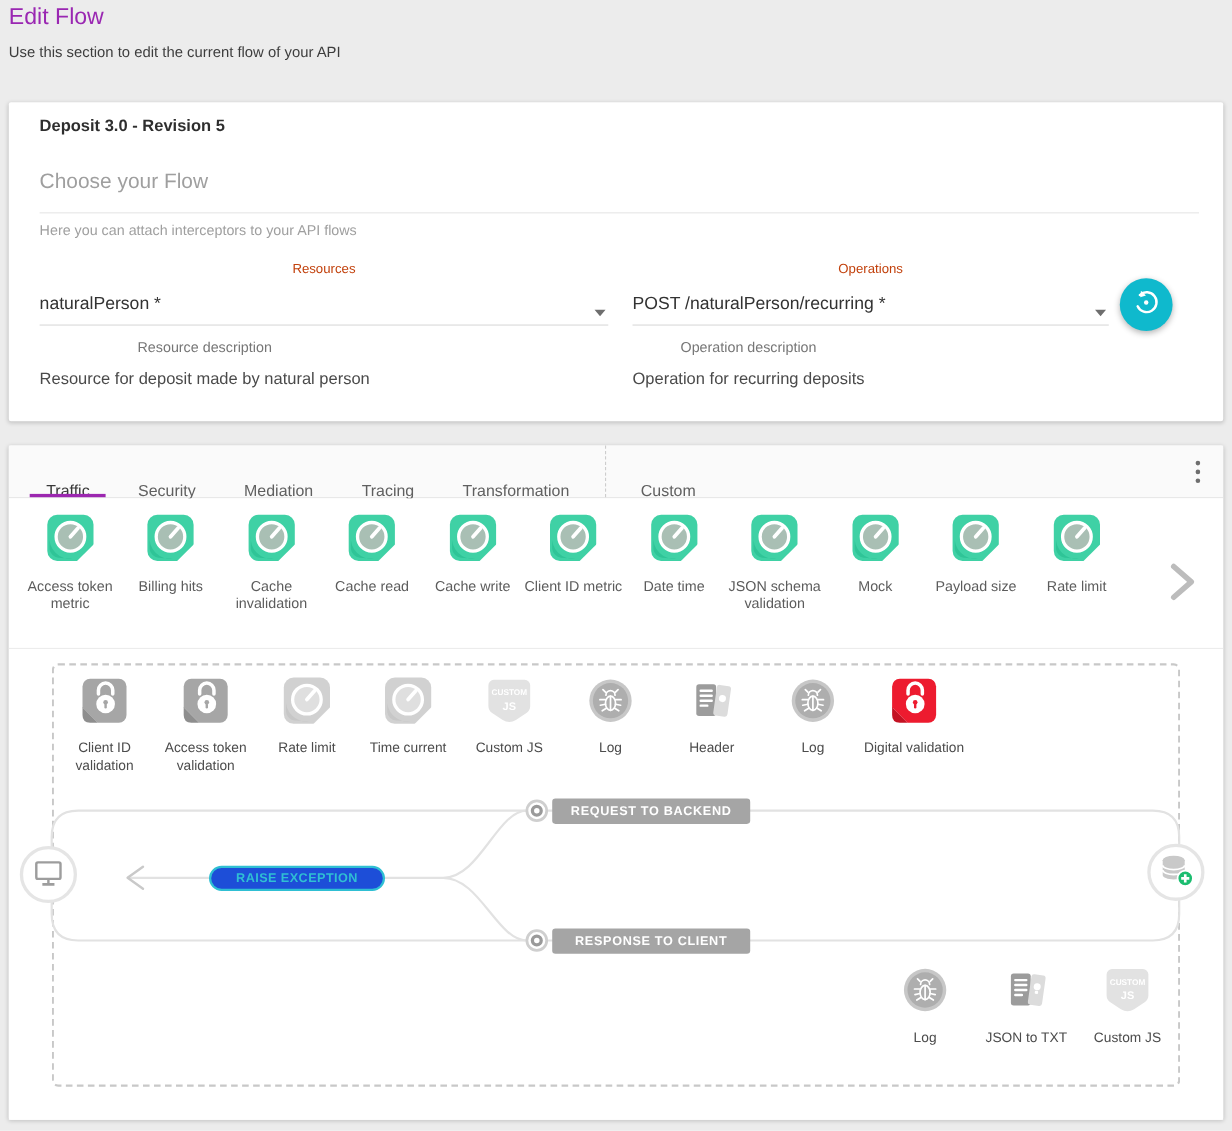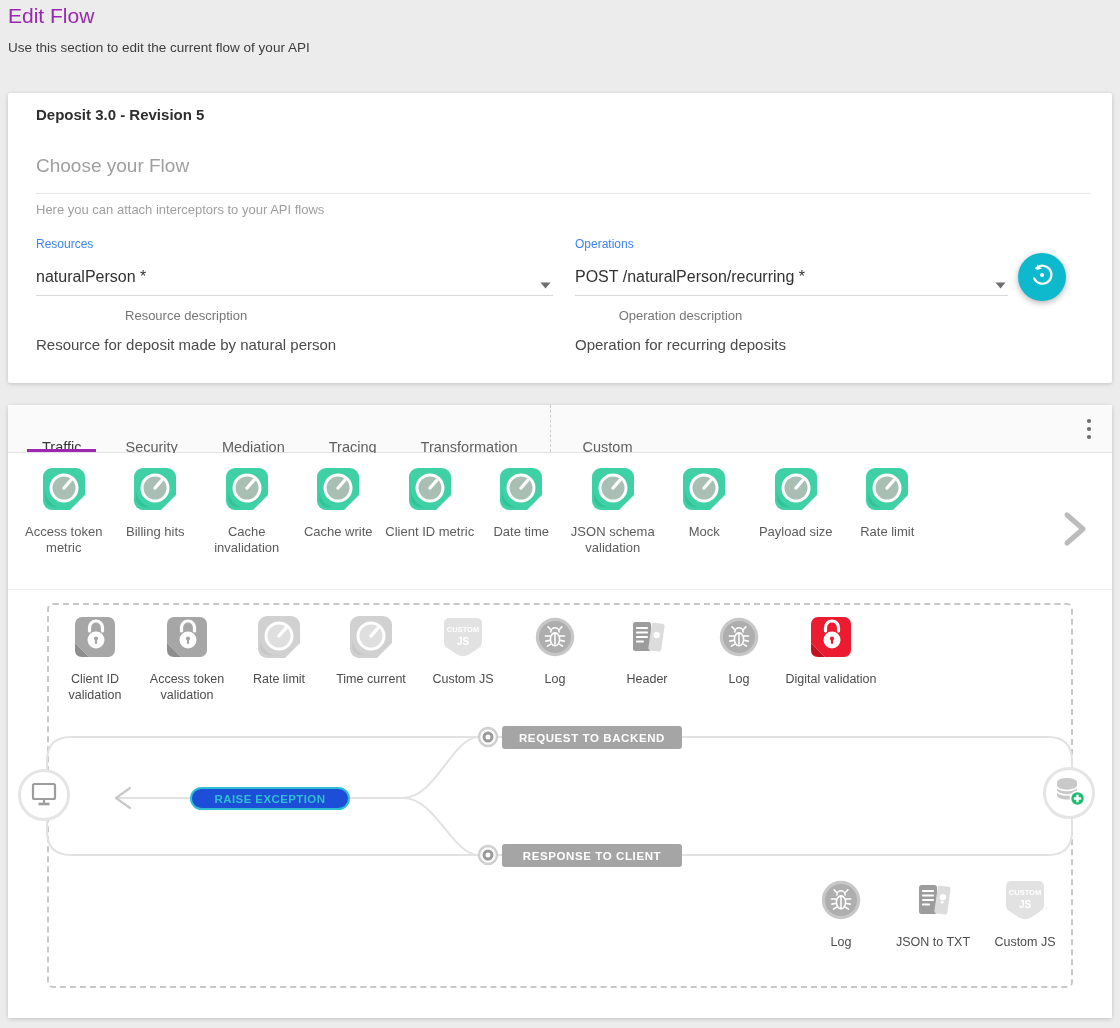--- a/index.html
+++ b/index.html
@@ -20,21 +20,21 @@
   #interceptors-card { top:405px; height:613px; }
 
   
   .fc-title { position:absolute; left:28px; top:13px; font-size:15px; font-weight:bold; color:#2e2e2e; }
   .fc-section { position:absolute; left:28px; top:62px; font-size:19px; color:#9f9f9f; }
   .fc-rule { position:absolute; left:28px; right:22px; top:100px; border-bottom:1px solid #e6e6e6; }
   .fc-hint { position:absolute; left:28px; top:109px; font-size:13px; color:#9f9f9f; }
   .field { position:absolute; top:144px; cursor:pointer; }
   .field.left { left:28px; width:517px; }
   .field.right { left:567px; width:433px; }
-  .field-label { font-size:12px; color:#3b82f6; }
+  .field-label { font-size:12px; color:#c2410c;text-align:center; }
   .field-value { margin-top:17px; font-size:16px; color:#323232; padding-bottom:9px;
                  border-bottom:1px solid #dadada; position:relative; }
   .caret { position:absolute; right:2px; top:7px; }
   .desc { position:absolute; top:215px; }
   .desc.left { left:28px; } .desc.right { left:567px; }
   .desc-label { font-size:13px; color:#767676;text-align:center; }
   .desc-value { margin-top:13px; font-size:15px; color:#4a4a4a; }
   .fab { position:absolute; left:1010px; top:160px; width:48px; height:48px; border-radius:50%;
          background:#0fb9cd; display:flex; align-items:center; justify-content:center;
          box-shadow:0 2px 6px rgba(0,0,0,.3); cursor:pointer; }
@@ -184,20 +184,30 @@
       <span class="lbl">Cache invalidation</span>
     </div>
     <div class="p-item">
       <span><svg width="44" height="44" viewBox="0 0 44 44">
             <rect x="1" y="1" width="42" height="42" rx="9" fill="#3fd1a5"></rect>
             <path d="M3 20a19 19 0 0 0 21 21l-13-1a9 9 0 0 1-8-8z" fill="#2fc497"></path>
             <path d="M44 27L44 44L27 44Z" fill="#ffffff"></path>
             <circle cx="22" cy="21" r="13" fill="#a9bfb4" stroke="#ffffff" stroke-width="3"></circle>
             <path d="M22 21L29 13" stroke="#ffffff" stroke-width="3.4" stroke-linecap="round"></path>
           </svg></span>
+      <span class="lbl">Cache read</span>
+    </div>
+    <div class="p-item">
+      <span><svg width="44" height="44" viewBox="0 0 44 44">
+            <rect x="1" y="1" width="42" height="42" rx="9" fill="#3fd1a5"></rect>
+            <path d="M3 20a19 19 0 0 0 21 21l-13-1a9 9 0 0 1-8-8z" fill="#2fc497"></path>
+            <path d="M44 27L44 44L27 44Z" fill="#ffffff"></path>
+            <circle cx="22" cy="21" r="13" fill="#a9bfb4" stroke="#ffffff" stroke-width="3"></circle>
+            <path d="M22 21L29 13" stroke="#ffffff" stroke-width="3.4" stroke-linecap="round"></path>
+          </svg></span>
       <span class="lbl">Cache write</span>
     </div>
     <div class="p-item">
       <span><svg width="44" height="44" viewBox="0 0 44 44">
             <rect x="1" y="1" width="42" height="42" rx="9" fill="#3fd1a5"></rect>
             <path d="M3 20a19 19 0 0 0 21 21l-13-1a9 9 0 0 1-8-8z" fill="#2fc497"></path>
             <path d="M44 27L44 44L27 44Z" fill="#ffffff"></path>
             <circle cx="22" cy="21" r="13" fill="#a9bfb4" stroke="#ffffff" stroke-width="3"></circle>
             <path d="M22 21L29 13" stroke="#ffffff" stroke-width="3.4" stroke-linecap="round"></path>
           </svg></span>

